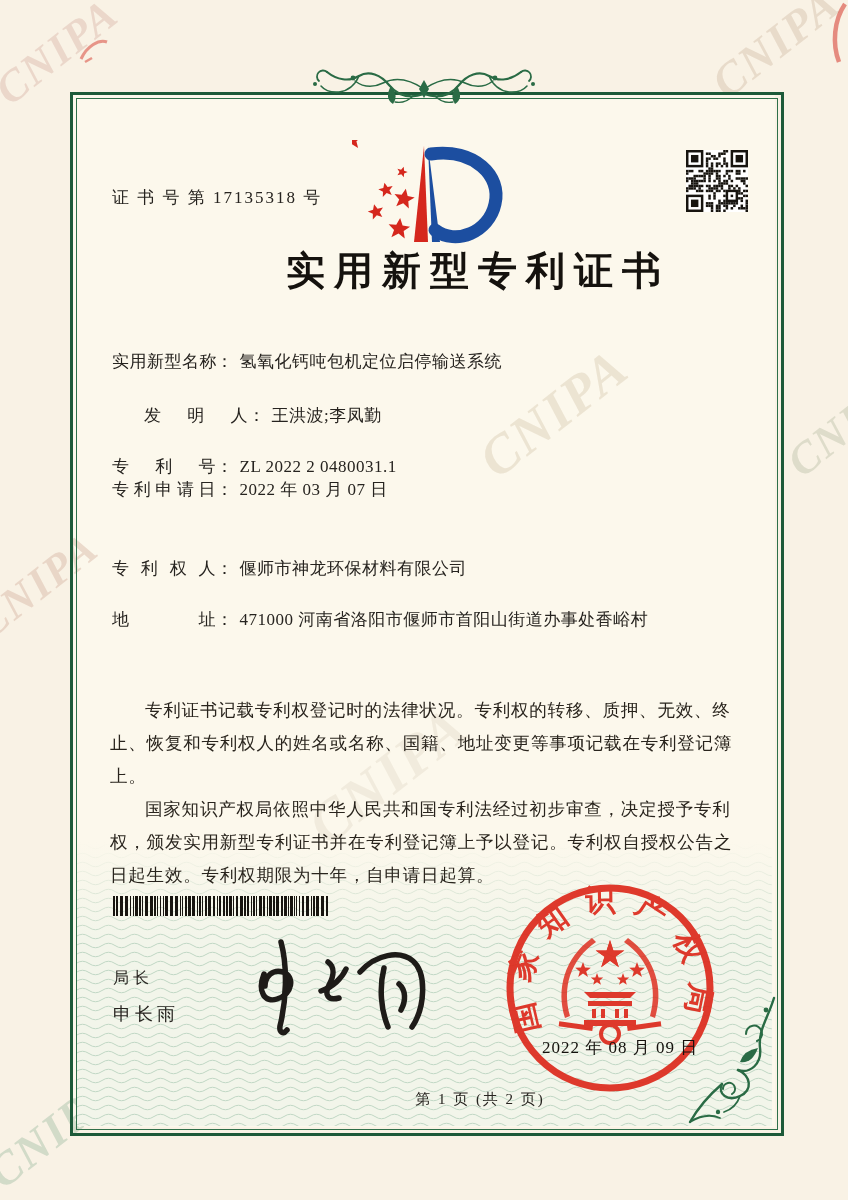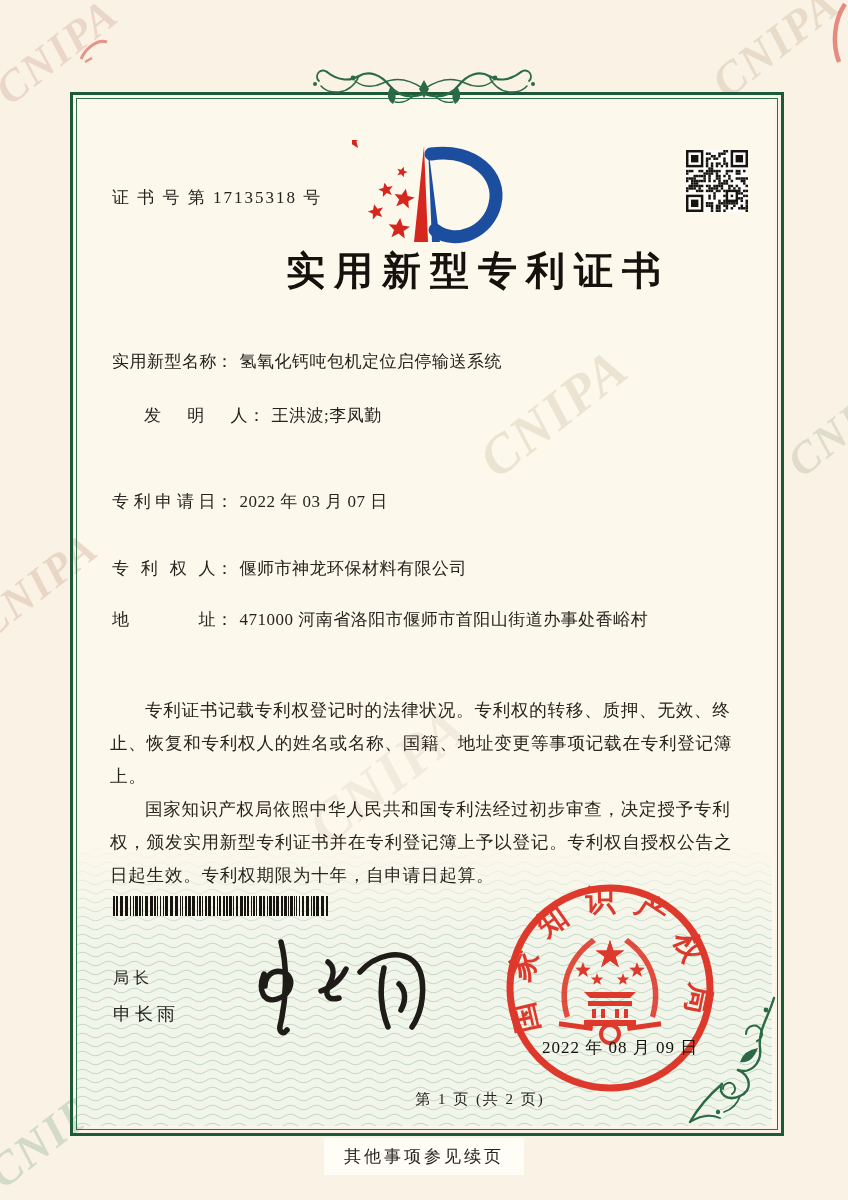--- a/index.html
+++ b/index.html
@@ -359,21 +359,24 @@
       </svg></div>
 
   <div class="title">实用新型专利证书</div>
 
   <div class="field-row" style="top:350px;">
     <span class="flabel">实用新型名称</span><span>：</span><span class="fvalue">氢氧化钙吨包机定位启停输送系统</span>
   </div>
   <div class="field-row" style="top:404px;margin-left:32px;">
     <span class="flabel">发明人</span><span>：</span><span class="fvalue">王洪波;李凤勤</span>
   </div>
-  <div class="field-row" style="top:490px;">
+  <div class="field-row" style="top:455px;">
+    <span class="flabel">专利号</span><span>：</span><span class="fvalue">ZL 2022 2 0480031.1</span>
+  </div>
+  <div class="field-row" style="top:478px;">
     <span class="flabel">专利申请日</span><span>：</span><span class="fvalue">2022 年 03 月 07 日</span>
   </div>
   <div class="field-row" style="top:557px;">
     <span class="flabel">专利权人</span><span>：</span><span class="fvalue">偃师市神龙环保材料有限公司</span>
   </div>
   <div class="field-row" style="top:608px;">
     <span class="flabel">地址</span><span>：</span><span class="fvalue">471000 河南省洛阳市偃师市首阳山街道办事处香峪村</span>
   </div>
 
   <div class="body-text">
@@ -487,15 +490,14 @@
         <path d="M45 34 C54 6 46 -26 18 -46 L14 -42 C40 -24 48 4 40 32 Z" opacity="0.9"></path>
         <circle cx="0" cy="50" r="9" fill="none" stroke="#dd2a1c" stroke-width="4"></circle>
         <rect x="-45" y="44" width="34" height="5" transform="rotate(8)"></rect>
         <rect x="11" y="44" width="34" height="5" transform="rotate(-8)"></rect>
       </g>
     </g>
   </svg>
   <div class="seal-date">2022 年 08 月 09 日</div>
 
   <div class="page-indicator">第 1 页 (共 2 页)</div>
-  <div class="footer-note">其他事项参见续页</div>
 
 </div>
 
 </body></html>

